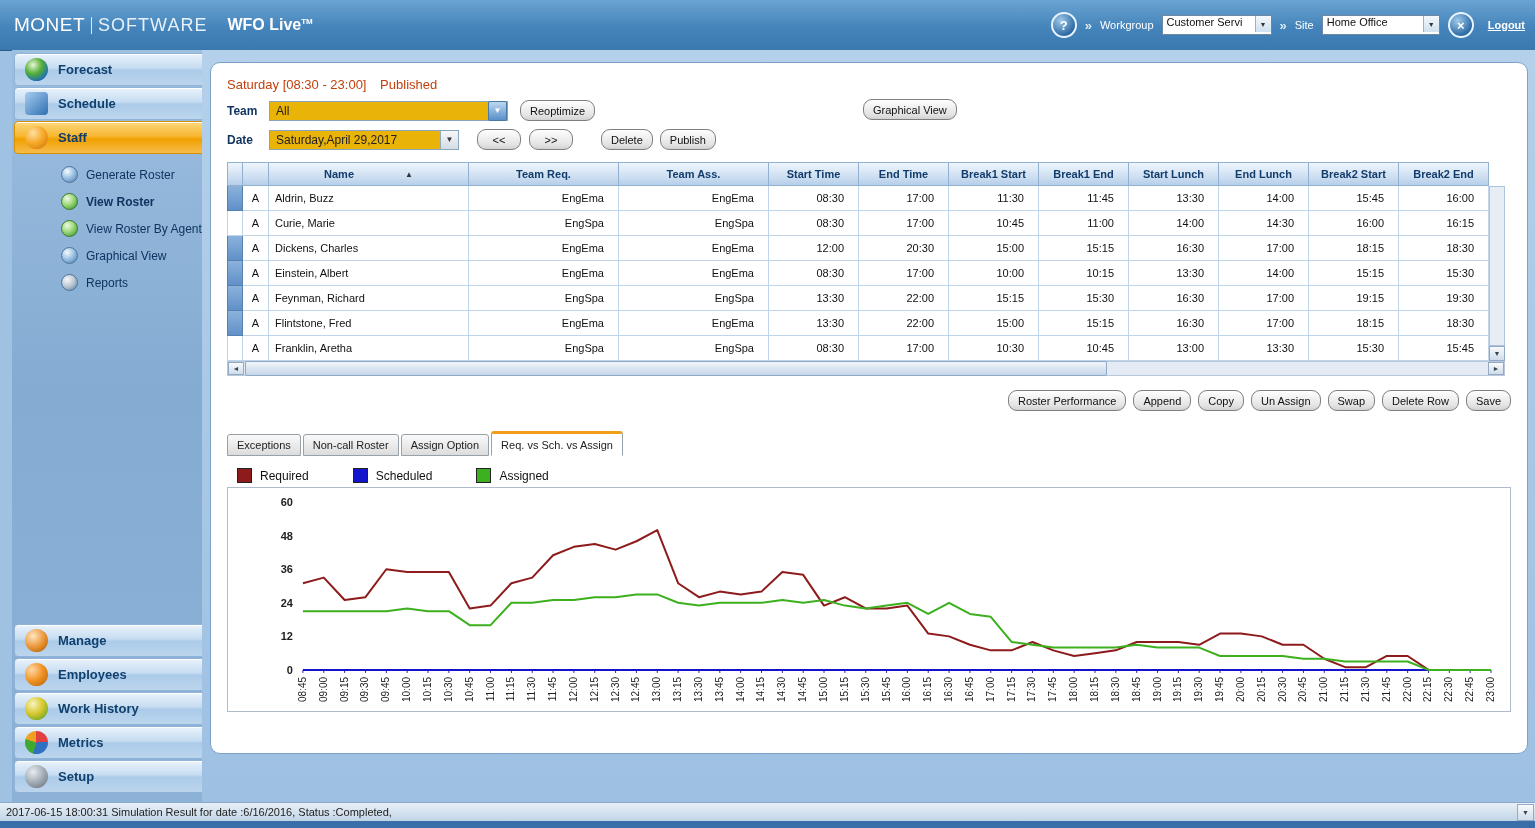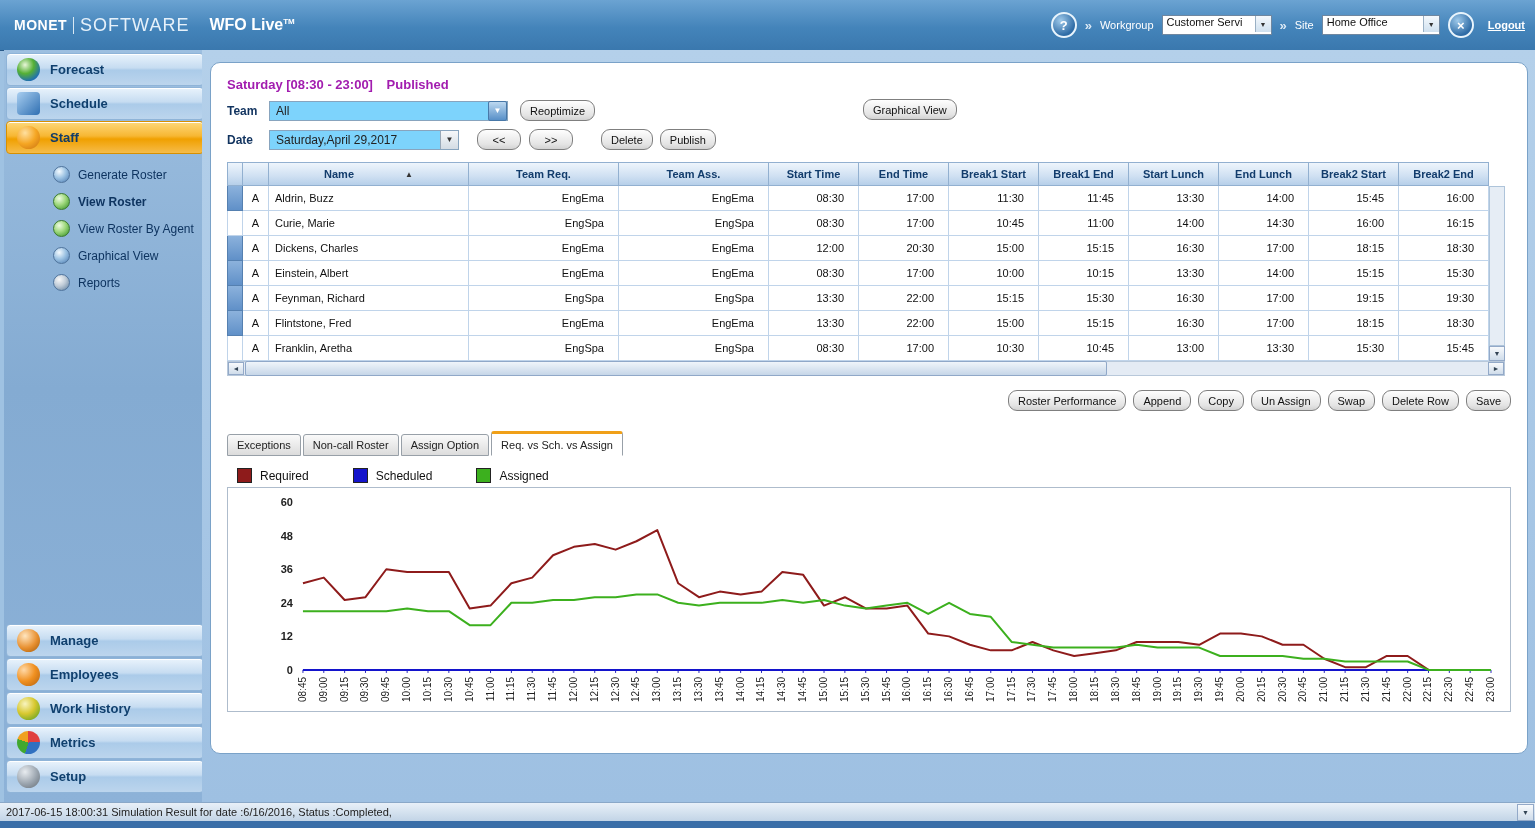--- a/index.html
+++ b/index.html
@@ -4,42 +4,42 @@
 <style>
   html,body{margin:0;padding:0;}
   body{width:1535px;height:828px;overflow:hidden;position:relative;
        background:#9fc2e2;font-family:"Liberation Sans",sans-serif;}
 
   
   .topbar{position:absolute;top:0;left:0;right:0;height:50px;
     background:linear-gradient(180deg,#6ba3d2 0%,#4484ba 55%,#3a78ae 100%);
     border-bottom:1px solid #2a5a8a;display:flex;align-items:center;}
   .brand{display:flex;align-items:center;margin-left:14px;}
-  .brand-monet{font-weight:bold;color:#fff;font-size:14px;letter-spacing:.5px;}
+  .brand-monet{font-weight:normal;color:#fff;font-size:19px;letter-spacing:.5px;}
   .brand-sep{border-left:1px solid #d8e8f4;height:17px;margin:0 6px;}
   .brand-software{color:#e6f1fa;font-size:18px;letter-spacing:1px;}
   .brand-product{margin-left:20px;color:#fff;font-size:16px;font-weight:bold;}
   .brand-product sup{font-size:8px;}
   .topbar-right{margin-left:auto;display:flex;align-items:center;gap:8px;margin-right:10px;}
   .round-ico{width:22px;height:22px;border-radius:50%;
     background:radial-gradient(circle at 35% 30%,#9ec9ea,#2f6ca6 70%);
     border:2px solid #e8f4fc;color:#fff;font-weight:bold;display:flex;
     align-items:center;justify-content:center;font-size:13px;cursor:pointer;}
   .chev{color:#dceaf6;font-weight:bold;font-size:13px;}
   .top-label{color:#fff;font-size:11px;}
   .hselect{background:#fff;border:1px solid #6f87a0;height:18px;display:flex;
     align-items:flex-start;font-size:11px;color:#111;cursor:pointer;}
   .hselect .txt{padding:0 4px;overflow:hidden;white-space:nowrap;}
   .sel-arrow{width:15px;height:16px;background:linear-gradient(180deg,#f4f8fc,#cfe0ef);
     border-left:1px solid #9ab0c4;font-size:7px;display:flex;align-items:center;
     justify-content:center;color:#333;}
   .logout{color:#fff;font-size:11px;font-weight:bold;text-decoration:underline;cursor:pointer;margin-left:6px;}
 
   
-  .sidebar{position:absolute;top:50px;left:4px;width:202px;bottom:26px;box-sizing:border-box;
+  .sidebar{position:absolute;top:50px;left:12px;width:202px;bottom:26px;box-sizing:border-box;
     background:linear-gradient(180deg,#9dbfe0 0%,#84abd2 45%,#8db2d8 100%);
     display:flex;flex-direction:column;padding:2px 0 8px 0;}
   .nav-btn{height:33px;margin:1px 2px;border-radius:4px;display:flex;align-items:center;
     gap:10px;padding-left:10px;cursor:pointer;
     background:linear-gradient(180deg,#e9f3fc 0%,#c6dcf1 45%,#abcbe9 52%,#bcd5ed 100%);
     border:1px solid #8fb4d8;box-shadow:inset 0 1px 0 #ffffff;
     color:#10406e;font-weight:bold;font-size:13px;box-sizing:border-box;}
   .nav-btn.active{background:linear-gradient(180deg,#fdd87a 0%,#f7b733 45%,#f0a000 55%,#f6bc4a 100%);
     border-color:#d89000;color:#123c68;}
   .nav-ico{width:23px;height:23px;border-radius:50%;flex:0 0 auto;}
@@ -62,26 +62,26 @@
     background:radial-gradient(circle at 35% 30%,#eefbe2,#9ed87c 45%,#2f8c22);border-color:#3c7a30;}
   .sub-ico.ico-reports{background:radial-gradient(circle at 35% 30%,#f8f8f8,#c0ccd8 45%,#5a7a9a);}
   .sidebar-spacer{flex:1;}
 
   
   .content{position:absolute;left:202px;top:50px;right:0;bottom:26px;
     background:linear-gradient(180deg,#b4d0ea,#9ec0e2);}
   .panel{position:relative;margin:12px 7px 0 8px;height:692px;background:#fff;
     border:1px solid #7aa2c8;border-radius:10px;box-sizing:border-box;
     padding:14px 16px 0 16px;}
-  .panel-title{color:#a21caf;font-size:13px;font-weight:bold;}
+  .panel-title{color:#c2410c;font-size:13px;font-weight:normal;}
   .panel-title .pub{margin-left:10px;}
   .form-row{display:flex;align-items:center;margin-top:8px;font-size:12px;
     color:#11335f;font-weight:bold;height:21px;}
   .form-row .flabel{width:42px;}
-  .combo{display:flex;align-items:center;border:1px solid #88a4be;background:#7dd3fc;
+  .combo{display:flex;align-items:center;border:1px solid #88a4be;background:#eab308;
     height:20px;font-weight:normal;font-size:12px;color:#222;cursor:pointer;box-sizing:border-box;}
   .combo .txt{padding:0 6px;overflow:hidden;white-space:nowrap;}
   .combo-arrow{width:17px;height:18px;display:flex;align-items:center;justify-content:center;font-size:8px;}
   .arrow-blue{background:linear-gradient(180deg,#bcd8f0,#5890c8);border:1px solid #4878a8;
     border-radius:2px;color:#fff;}
   .arrow-gray{background:linear-gradient(180deg,#f6f8fa,#d4dce4);border-left:1px solid #98a8b8;color:#333;}
   .btn{height:21px;background:linear-gradient(180deg,#fefefe,#e4e4e4 75%,#d2d2d2);
     border:1px solid #7f7f7f;border-radius:9px;font-size:11px;padding:0 9px;color:#111;
     font-family:"Liberation Sans",sans-serif;cursor:pointer;}
   .btn.wide{min-width:44px;}

